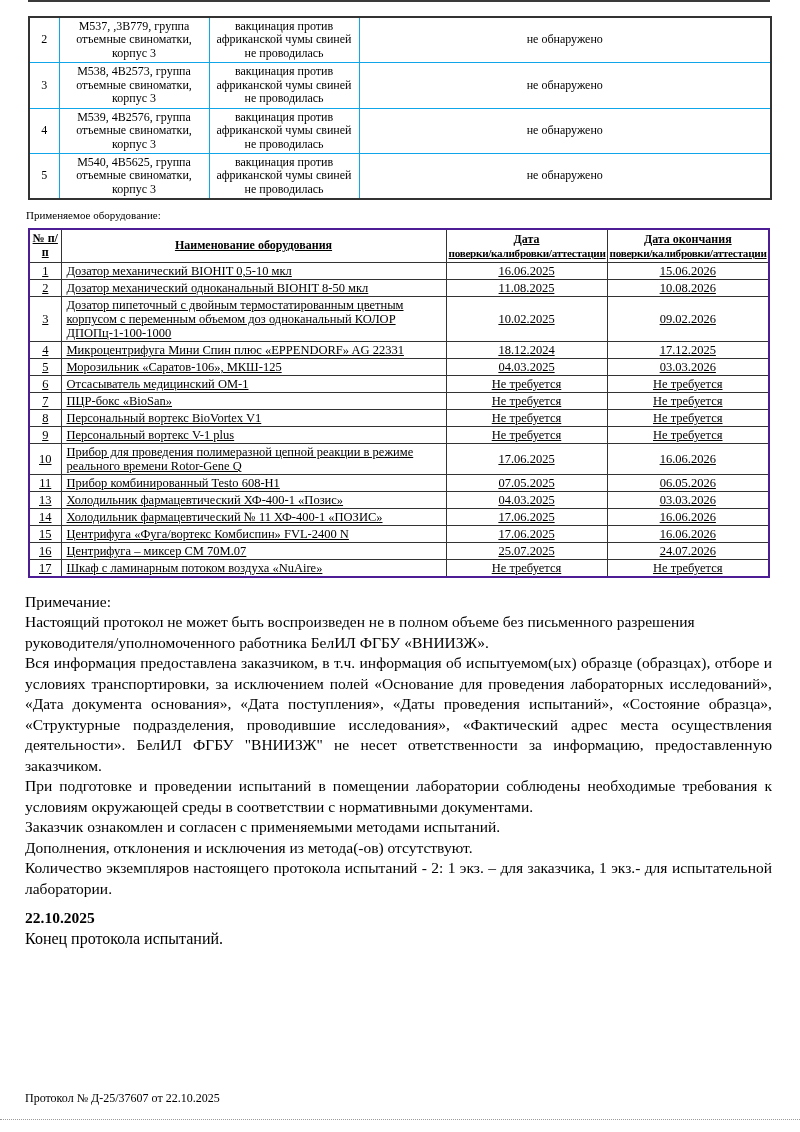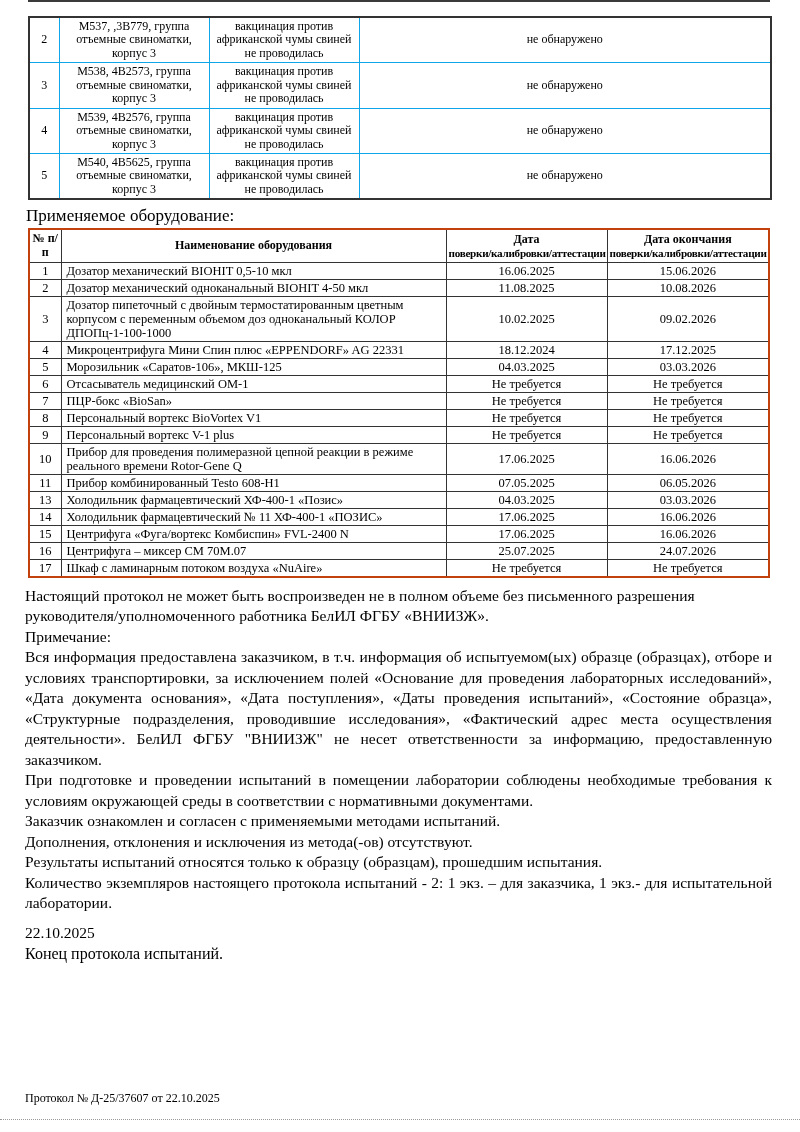--- a/index.html
+++ b/index.html
@@ -21,42 +21,42 @@
   .t1 {
     margin: 16px 0 0 28px; width: 742px;
     border: 2px solid #333; font-size: 12px; line-height: 1.12;
   }
   .t1 td {
     border: 1px solid #0ea5e9; text-align: center; vertical-align: middle;
     padding: 2px 3px; height: 39px;
   }
 
   
-  .eq-heading { margin: 6px 0 3px 26px; font-size: 17px; line-height: 19px; }
+  .eq-heading { margin: 6px 0 3px 26px; font-size: 11px; line-height: 19px; }
 
   
   .t2 {
-    margin: 0 0 8px 28px; width: 740px;
-    border: 2px solid #c2410c; font-size: 12.5px; line-height: 1.12;
+    margin: 0 0 14px 28px; width: 740px;
+    border: 2px solid #4c1d95; font-size: 12.5px; line-height: 1.12; text-decoration: underline;
   }
   .t2 th, .t2 td { border: 1px solid #333; padding: 1px 5px; vertical-align: middle; }
   .t2 th { font-weight: bold; text-align: center; font-size: 12px; line-height: 1.15; padding: 2px 2px; }
   .t2 th .sub { font-size: 11.2px; letter-spacing: -0.3px; white-space: nowrap; }
   .t2 td.c-num, .t2 td.c-date { text-align: center; }
   .t2 td.c-name { text-align: left; }
 
   
   .notes { margin: 2px 28px 0 25px; font-size: 15.5px; line-height: 20.5px; }
   .notes p { margin: 0; }
   .justify { text-align: justify; }
 
   
   .signoff {
     display: flex; justify-content: space-between;
-    margin: 9px 30px 0 25px; font-size: 15.5px; line-height: 20px;
+    margin: 9px 30px 0 25px; font-size: 15.5px; line-height: 20px; font-weight: bold;
   }
   .end-line { margin: 1px 8px 0 25px; font-size: 16px; line-height: 20px; }
 
   
   .footer-line1 { position: absolute; top: 1091px; left: 25px; font-size: 12px; line-height: 14px; text-align: center; }
   .footer-line2 {
     position: absolute; top: 1141px; left: 25px; right: 28px;
     display: flex; justify-content: space-between;
     font-size: 10px; line-height: 14px;
   }
@@ -129,21 +129,21 @@
     </thead>
     <tbody>
       <tr>
           <td class="c-num">1</td>
           <td class="c-name">Дозатор механический BIOHIT 0,5-10 мкл</td>
           <td class="c-date">16.06.2025</td>
           <td class="c-date">15.06.2026</td>
         </tr>
       <tr>
           <td class="c-num">2</td>
-          <td class="c-name">Дозатор механический одноканальный BIOHIT 4-50 мкл</td>
+          <td class="c-name">Дозатор механический одноканальный BIOHIT 8-50 мкл</td>
           <td class="c-date">11.08.2025</td>
           <td class="c-date">10.08.2026</td>
         </tr>
       <tr>
           <td class="c-num">3</td>
           <td class="c-name">Дозатор пипеточный с двойным термостатированным цветным корпусом с переменным объемом доз одноканальный КОЛОР ДПОПц-1-100-1000</td>
           <td class="c-date">10.02.2025</td>
           <td class="c-date">09.02.2026</td>
         </tr>
       <tr>
@@ -221,27 +221,26 @@
       <tr>
           <td class="c-num">17</td>
           <td class="c-name">Шкаф с ламинарным потоком воздуха «NuAire»</td>
           <td class="c-date">Не требуется</td>
           <td class="c-date">Не требуется</td>
         </tr>
     </tbody>
   </table>
 
   <div class="notes">
+    <p>Примечание:</p>
     <p>Настоящий протокол не может быть воспроизведен не в полном объеме без письменного разрешения руководителя/уполномоченного работника БелИЛ ФГБУ «ВНИИЗЖ».</p>
-    <p>Примечание:</p>
     <p class="justify">Вся информация предоставлена заказчиком, в т.ч. информация об испытуемом(ых) образце (образцах), отборе и условиях транспортировки, за исключением полей «Основание для проведения лабораторных исследований», «Дата документа основания», «Дата поступления», «Даты проведения испытаний», «Состояние образца», «Структурные подразделения, проводившие исследования», «Фактический адрес места осуществления деятельности». БелИЛ ФГБУ "ВНИИЗЖ" не несет ответственности за информацию, предоставленную заказчиком.</p>
     <p class="justify">При подготовке и проведении испытаний в помещении лаборатории соблюдены необходимые требования к условиям окружающей среды в соответствии с нормативными документами.</p>
     <p>Заказчик ознакомлен и согласен с применяемыми методами испытаний.</p>
     <p>Дополнения, отклонения и исключения из метода(-ов) отсутствуют.</p>
-    <p>Результаты испытаний относятся только к образцу (образцам), прошедшим испытания.</p>
     <p class="justify">Количество экземпляров настоящего протокола испытаний - 2: 1 экз. – для заказчика, 1 экз.- для испытательной лаборатории.</p>
   </div>
 
   <div class="signoff">
     <span>22.10.2025</span>
   </div>
   <div class="end-line">Конец протокола испытаний.</div>
 
   <div class="footer-line1">Протокол № Д-25/37607 от 22.10.2025</div>
   <div class="footer-line2">

